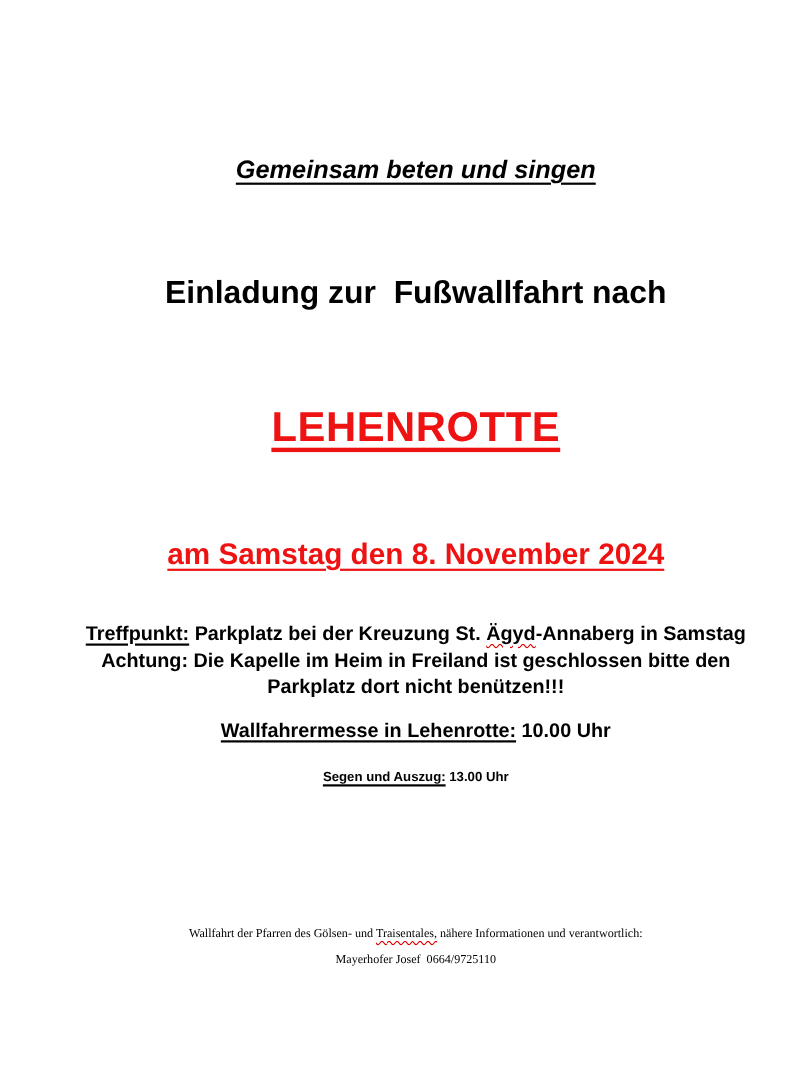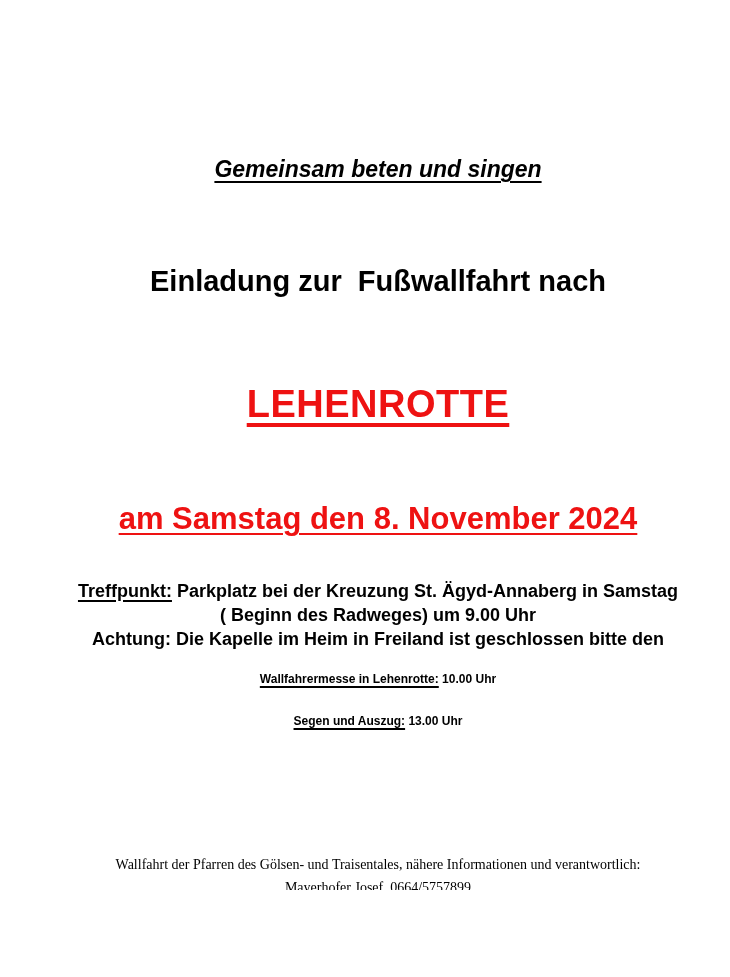--- a/index.html
+++ b/index.html
@@ -8,21 +8,21 @@
     background: #ffffff;
   }
   .page {
     position: relative;
     width: 730px;
     height: 890px;
     margin: 0;
     background: var(--page-bg, #ffffff);
     color: var(--ink, #000000);
     box-sizing: border-box;
-    padding: 17px 42px 0 68px;
+    padding: 2px 42px 0 68px;
     overflow: hidden;
     font-family: "Liberation Sans", "DejaVu Sans", sans-serif;
   }
   .line {
     text-align: center;
     white-space: pre-wrap;
     margin: 0;
   }
   .motto {
     margin-top: 138px;
@@ -50,21 +50,21 @@
     color: var(--accent-red, #ee1212);
     letter-spacing: 0.5px;
   }
   .destination .u {
     text-decoration: underline;
     text-decoration-thickness: 4px;
     text-underline-offset: 6px;
   }
   .date-line {
     margin-top: 76px;
-    font-size: 31px;
+    font-size: 27px;
     line-height: 28px;
     font-weight: bold;
     color: var(--accent-red, #ee1212);
   }
   .date-line .u {
     text-decoration: underline;
     text-decoration-thickness: 2px;
     text-underline-offset: 4px;
   }
   .details {
@@ -72,66 +72,67 @@
     font-size: 18px;
     line-height: 24px;
     font-weight: bold;
   }
   .label-u {
     text-decoration: underline;
     text-decoration-thickness: 2px;
     text-underline-offset: 3px;
   }
   .spellcheck {
+    text-decoration: underline;
     text-decoration-style: wavy;
     text-decoration-color: #e00000;
     text-decoration-thickness: 1px;
     text-underline-offset: 3px;
   }
   .mass-line {
     margin-top: 16px;
-    font-size: 12px;
+    font-size: 18px;
     line-height: 24px;
     font-weight: bold;
   }
   .blessing-line {
     margin-top: 18px;
     font-size: 12px;
     line-height: 24px;
     font-weight: bold;
   }
   .doc-footer {
     margin-top: 120px;
     font-family: "Liberation Serif", "DejaVu Serif", serif;
-    font-size: 14px;
+    font-size: 11px;
     line-height: 23px;
     font-weight: normal;
   }
 </style>
 </head>
 <body>
 
 <div class="page" style="--page-bg: #ffffff; --ink: #000000; --accent-red: #ee1212;">
 
   <p class="line motto"><span class="u">Gemeinsam beten und singen</span></p>
 
   <p class="line invitation">Einladung zur  Fußwallfahrt nach</p>
 
   <p class="line destination"><span class="u">LEHENROTTE</span></p>
 
   <p class="line date-line"><span class="u">am Samstag den 8. November 2024</span></p>
 
   <div class="details">
     <p class="line"><span class="label-u">Treffpunkt:</span><span> Parkplatz bei der Kreuzung St. </span><span class="spellcheck">Ägyd</span><span>-Annaberg in Samstag</span></p>
-    <p class="line">( Beginn des Radweges) um 9.00 Uhr</p>
     <p class="line">Achtung: Die Kapelle im Heim in Freiland ist geschlossen bitte den</p>
+    <p class="line">Parkplatz dort nicht benützen!!!</p>
   </div>
 
   <p class="line mass-line"><span class="label-u">Wallfahrermesse in Lehenrotte:</span><span> 10.00 Uhr</span></p>
 
   <p class="line blessing-line"><span class="label-u">Segen und Auszug:</span><span> 13.00 Uhr</span></p>
 
   <div class="doc-footer">
     <p class="line"><span>Wallfahrt der Pfarren des Gölsen- und </span><span class="spellcheck">Traisentales,</span><span> nähere Informationen und verantwortlich:</span></p>
-    <p class="line">Mayerhofer Josef  0664/5757899</p>
+    <p class="line">Mayerhofer Josef  0664/9725110</p>
   </div>
 
 </div>
 
 </body></html>

